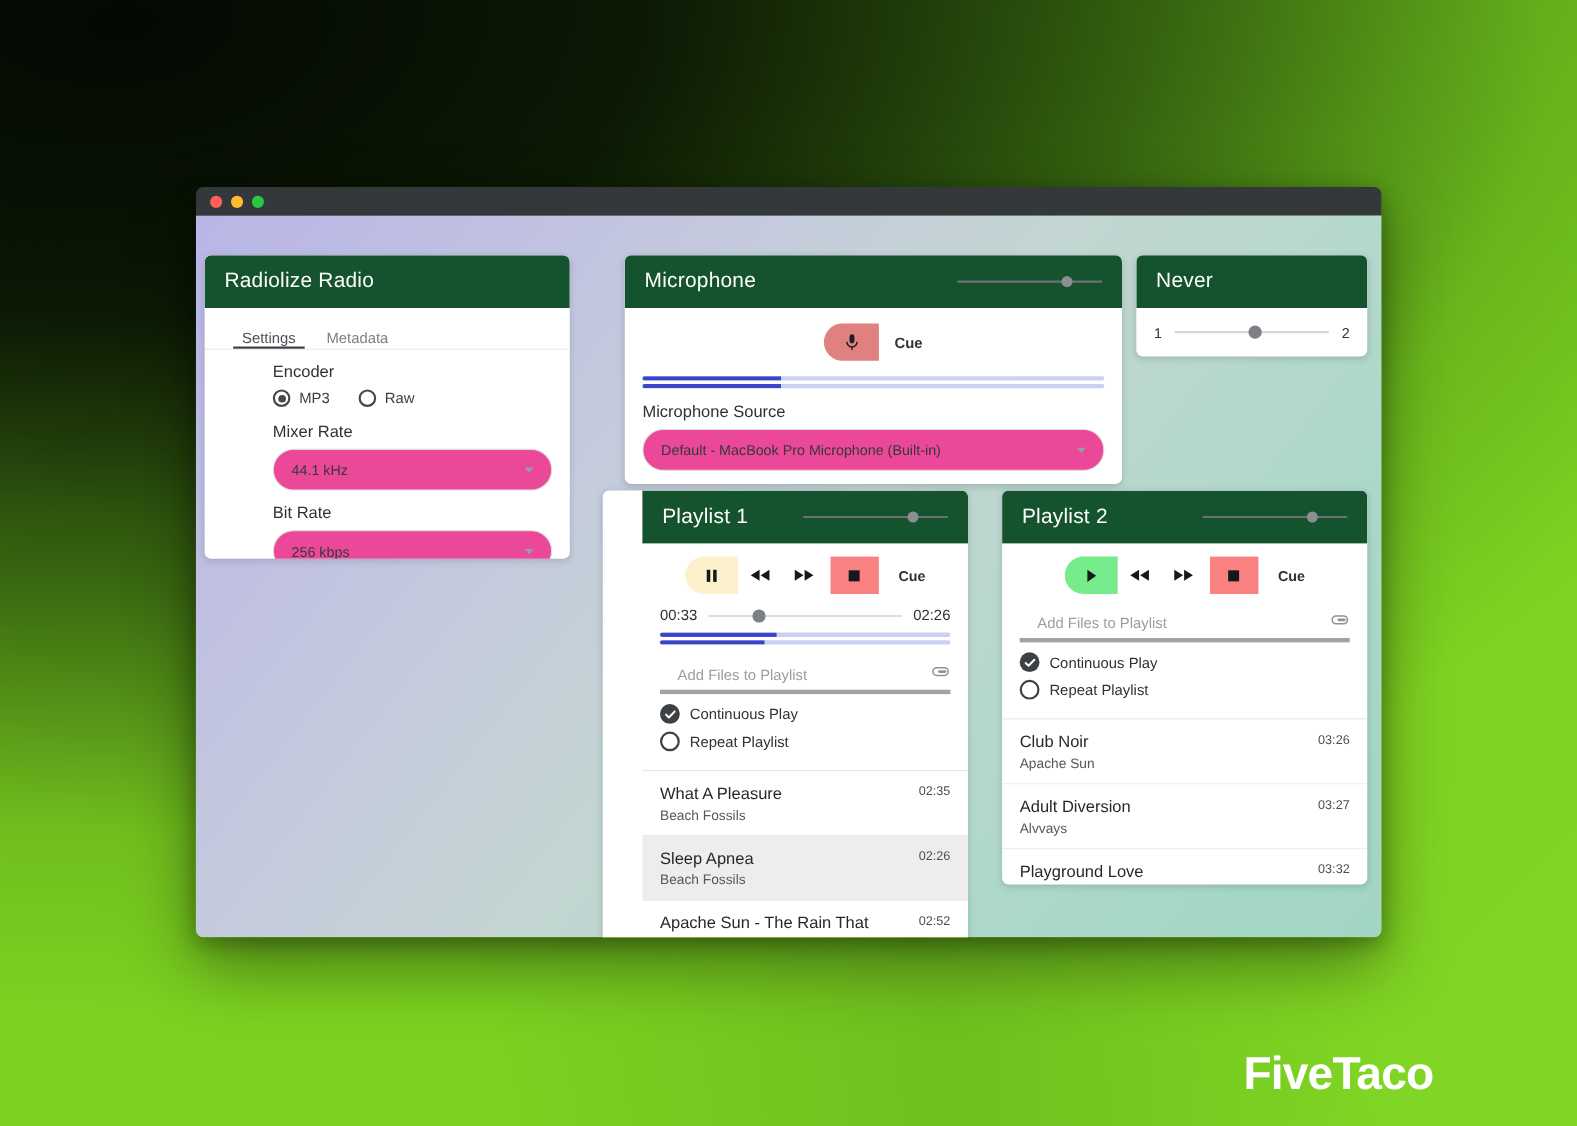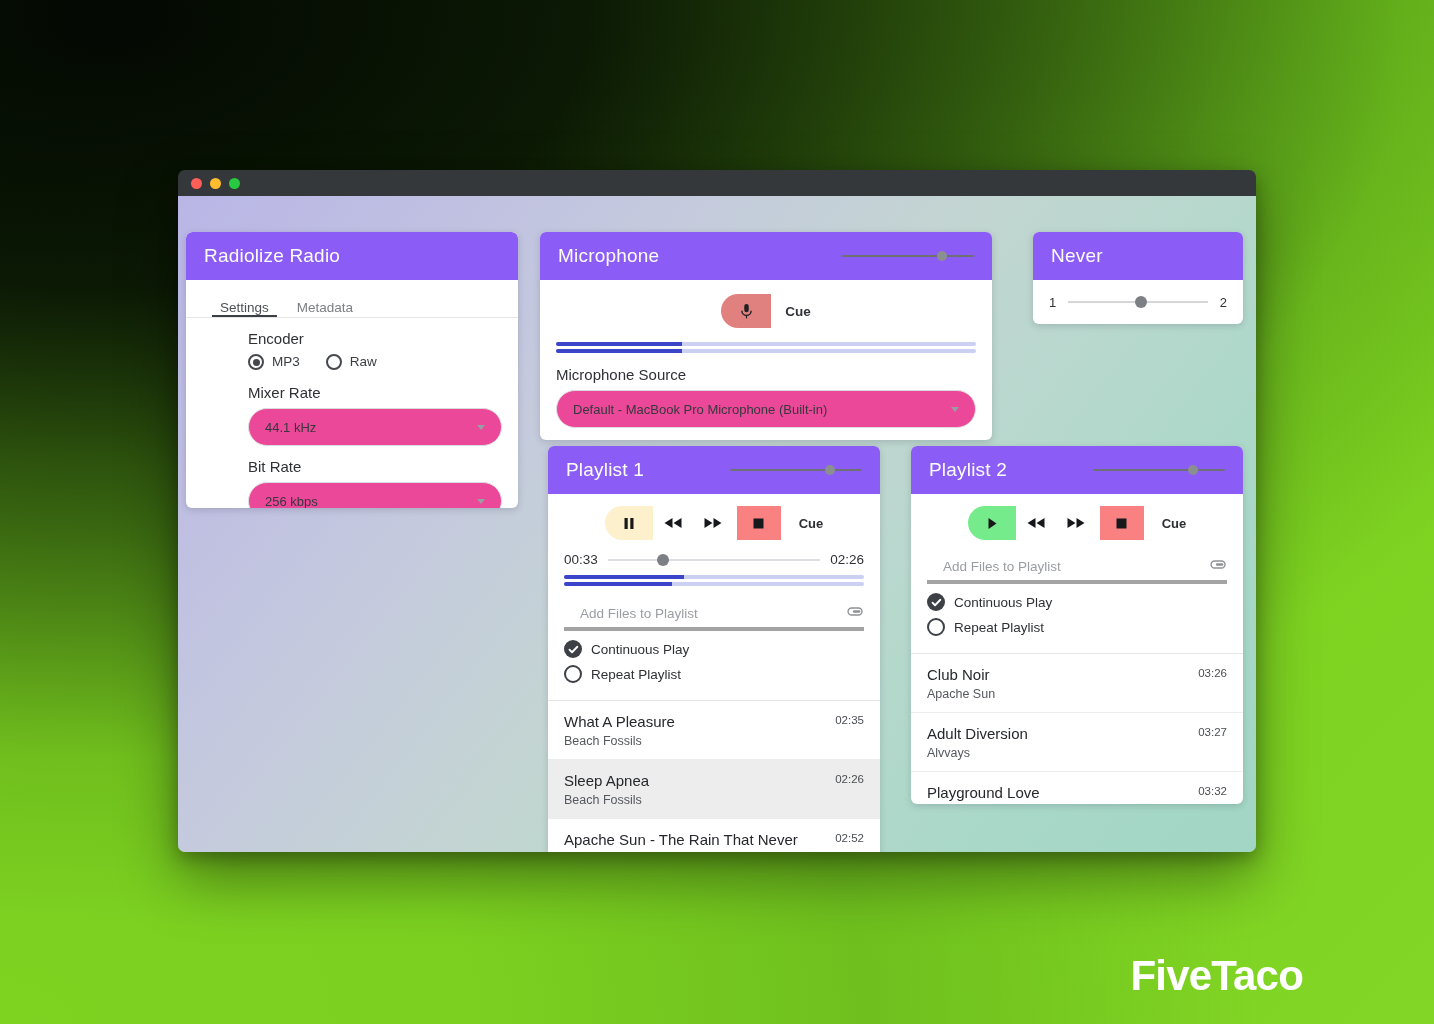--- a/index.html
+++ b/index.html
@@ -57,21 +57,21 @@
 
   
   .card {
     background: #ffffff;
     border-radius: 6px;
     box-shadow: 0 2px 7px rgba(40,40,60,0.18);
     position: absolute;
     overflow: hidden;
   }
   .card-head {
-    background: #8b5cf6;
+    background: #14532d;
     height: 48px;
     display: flex;
     align-items: center;
     padding: 0 18px;
     justify-content: space-between;
   }
   .card-title {
     color: #fdfdfd;
     font-size: 19px;
     letter-spacing: 0.2px;
@@ -133,21 +133,21 @@
     width: 18px; height: 18px; border-radius: 50%; background: #3d4045;
     display: flex; align-items: center; justify-content: center;
   }
   .checkmark svg { display: block; }
   .checkmark.off {
     background: transparent; border: 2px solid #3d4045;
   }
   .cue-lbl { font-size: 13.5px; color: #303236; font-weight: 600; }
 
   
-  #mic-card { left: 362px; top: 36px; width: 452px; height: 208px; }
+  #mic-card { left: 390px; top: 36px; width: 452px; height: 208px; }
   .mic-body { padding: 14px 16px 16px 16px; }
   .mic-btn-row {
     display: flex; align-items: center; justify-content: center; gap: 14px;
     margin-bottom: 14px;
   }
   .mic-btn {
     width: 50px; height: 34px; background: #e0807f;
     border-radius: 17px 0 0 17px; border: none;
     display: flex; align-items: center; justify-content: center; cursor: pointer;
   }
@@ -167,21 +167,21 @@
   .mixer-slider { position: relative; flex: 1; height: 14px; }
   .mixer-slider .trk {
     position: absolute; top: 6px; left: 0; right: 0; height: 2px; background: #d4d6d9;
   }
   .mixer-slider .knob {
     position: absolute; top: 1px; width: 12px; height: 12px;
     border-radius: 50%; background: #7c7f83;
   }
 
   
-  #pl1-card { left: 370px; top: 250px; width: 332px; height: 420px; }
+  #pl1-card { left: 370px; top: 250px; width: 332px; height: 420px; padding-left: 36px; }
   #pl2-card { left: 733px; top: 250px; width: 332px; height: 358px; }
 
   .pl-body { padding: 12px 16px 0 16px; }
   .transport {
     display: flex; align-items: center; justify-content: center; gap: 0;
     margin-bottom: 12px;
   }
   .tbtn {
     border: none; cursor: pointer; display: flex;
     align-items: center; justify-content: center; height: 34px;

